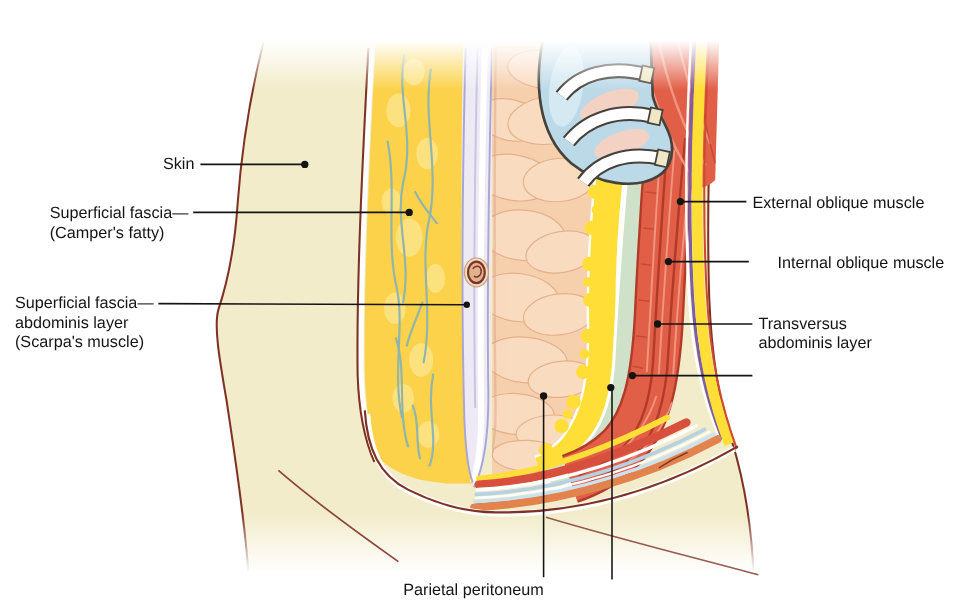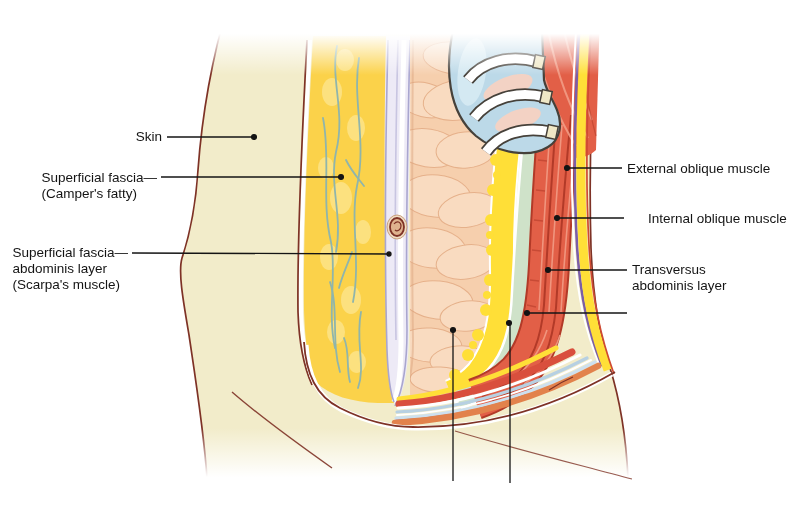--- a/index.html
+++ b/index.html
@@ -263,14 +263,17 @@
 <div class="lbl" style="left:627px;top:161px">
   <span>External oblique muscle</span>
 </div>
 <div class="lbl" style="left:648px;top:211px">
   <span>Internal oblique muscle</span>
 </div>
 <div class="lbl" style="left:632px;top:262px">
   <div>Transversus</div>
   <div>abdominis layer</div>
 </div>
+<div class="lbl" style="left:336px;top:484px">
+  <span>Parietal peritoneum</span>
+</div>
 
 </div>
 
 </body></html>

